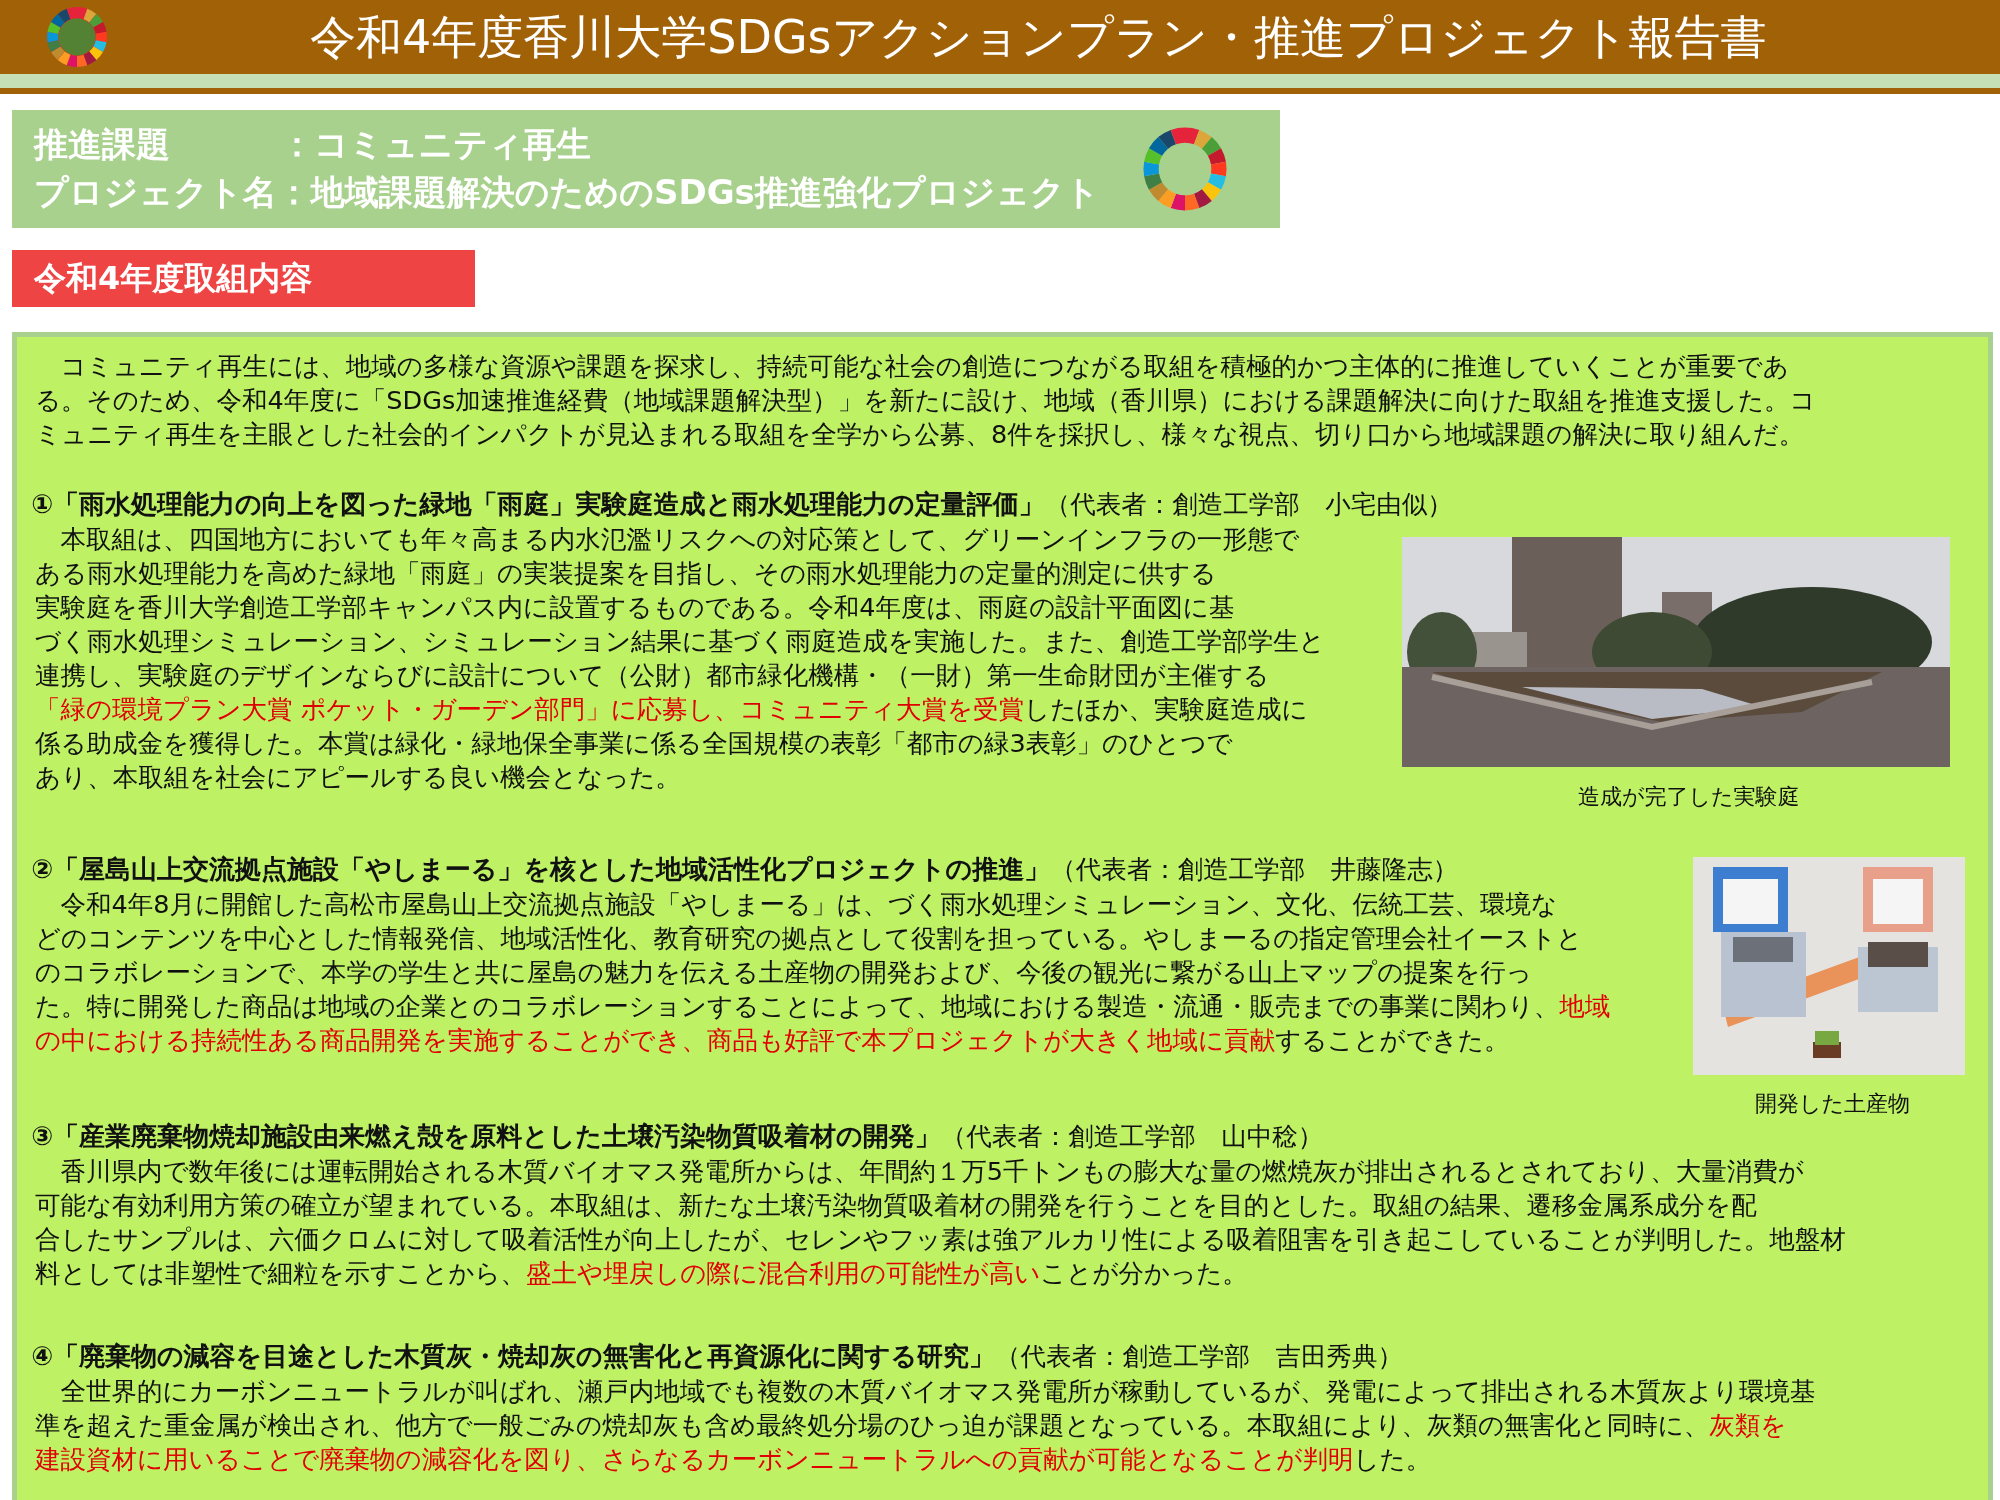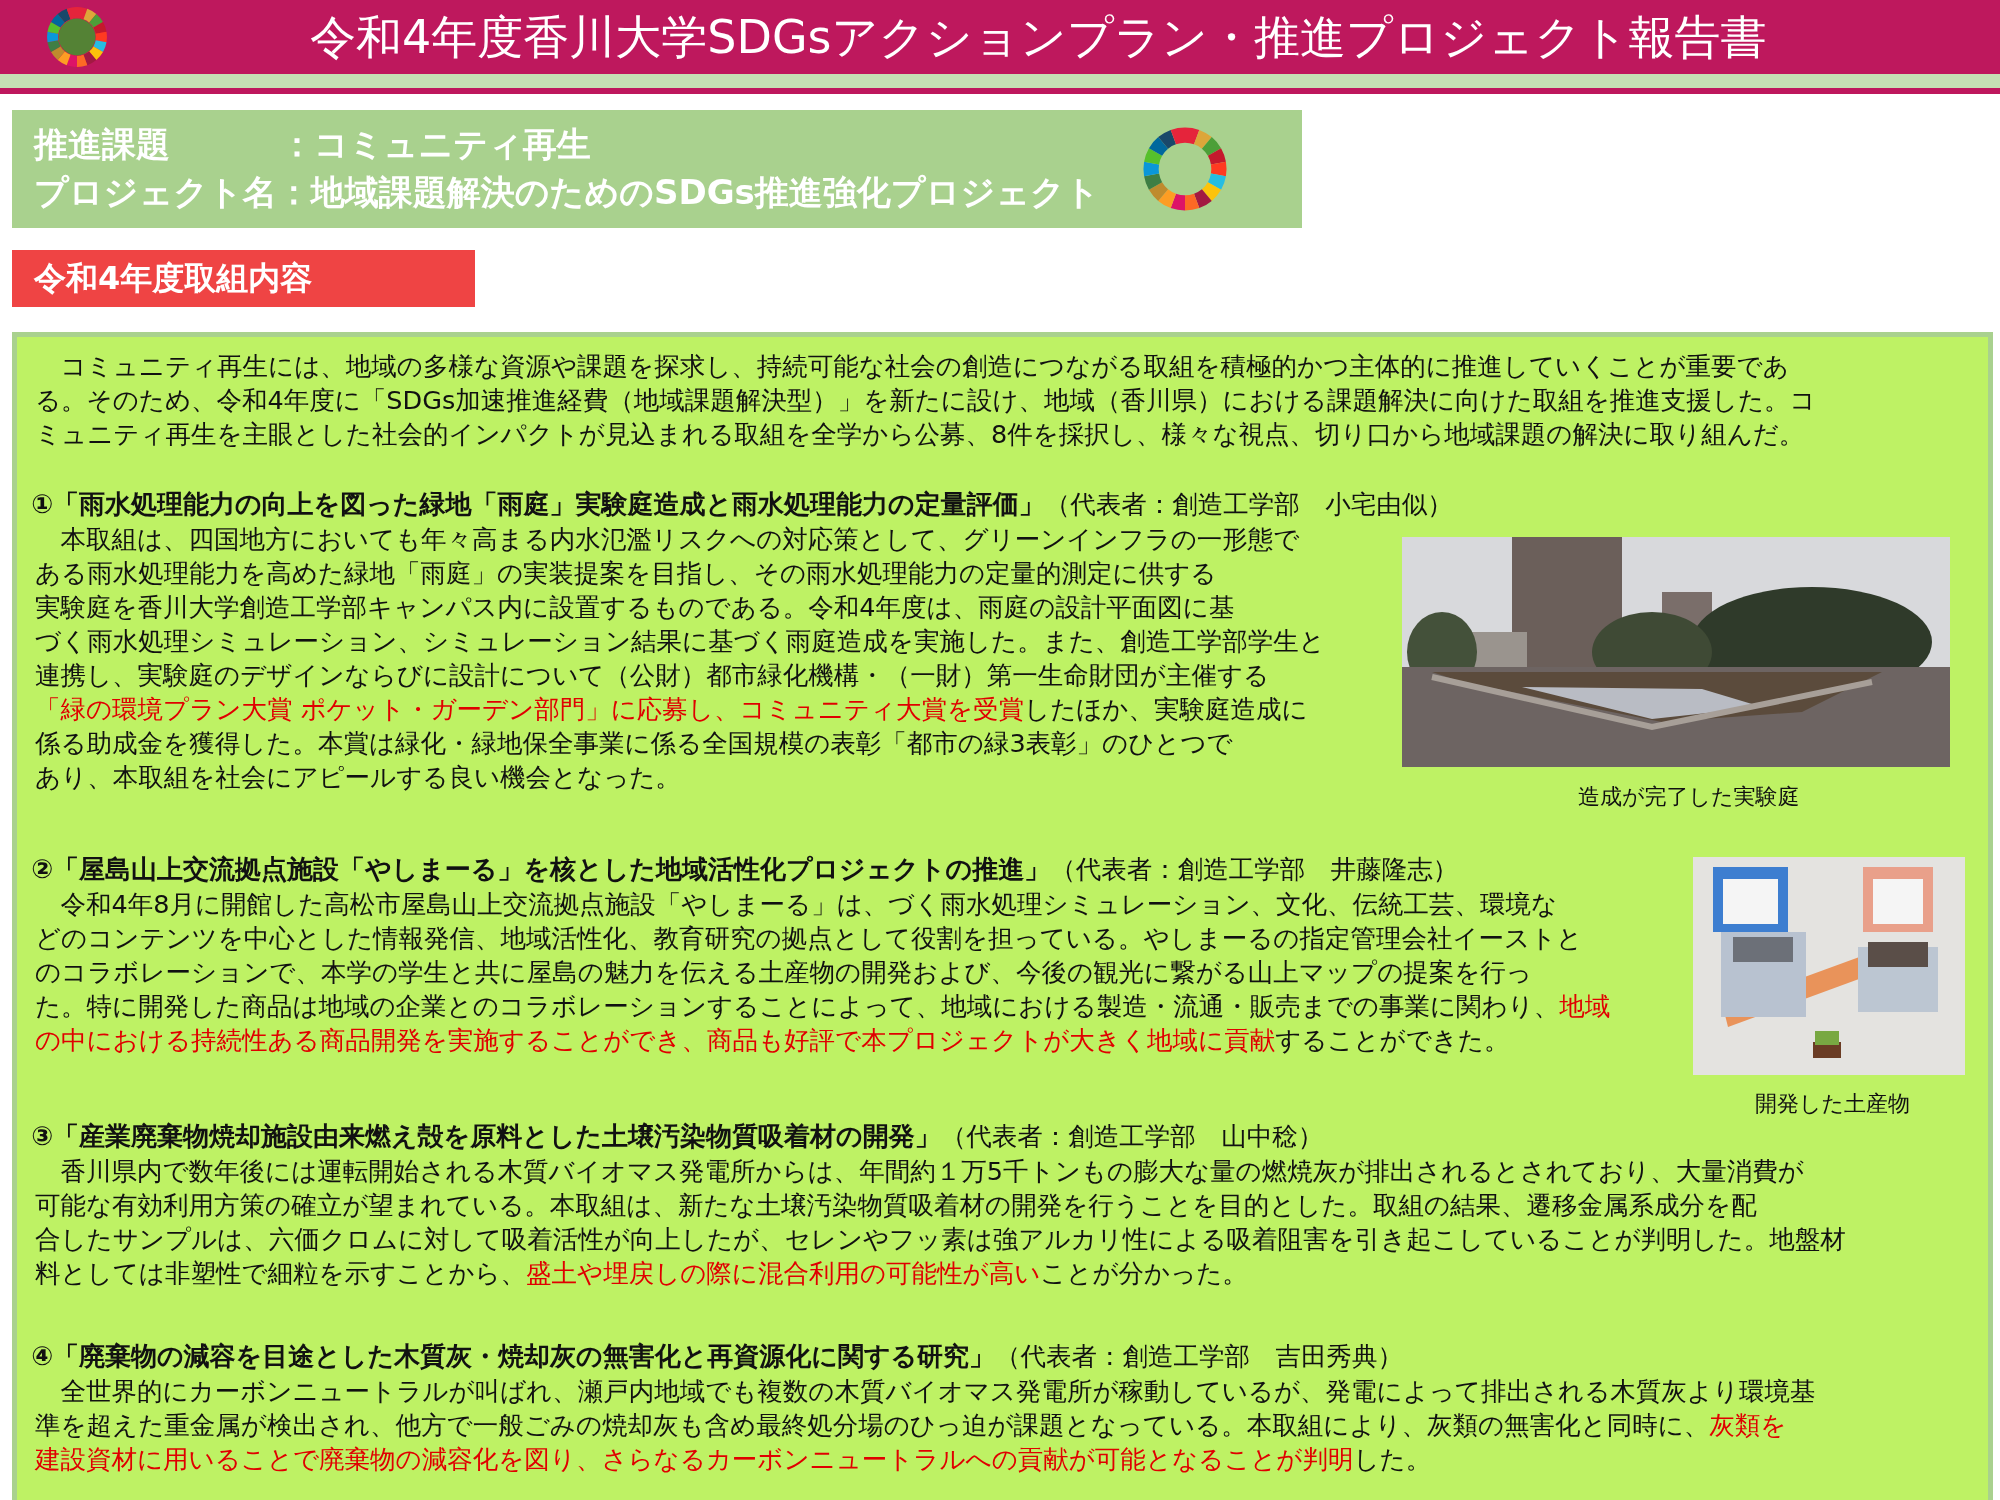--- a/index.html
+++ b/index.html
@@ -1,32 +1,32 @@
 <!DOCTYPE html>
 <html><head>
   <meta charset="utf-8">
   <style>
     html, body { margin: 0; padding: 0; }
     body {
       width: 2000px; height: 1500px; background: #ffffff; position: relative; overflow: hidden;
       font-family: "DejaVu Sans", "Liberation Sans", sans-serif; color: #111;
     }
     .header-bar {
-      position: absolute; left: 0; top: 0; width: 2000px; height: 94px; background: #be185d;
+      position: absolute; left: 0; top: 0; width: 2000px; height: 94px; background: #a16207;
     }
     .header-strip {
       position: absolute; left: 0; top: 74px; width: 2000px; height: 14px; background: #c5e0b4;
     }
     .header-title {
       position: absolute; left: 310px; top: 6px; height: 62px; line-height: 62px;
       color: #ffffff; font-size: 46px; letter-spacing: 0px; white-space: nowrap;
     }
     .sdg-wheel { position: absolute; }
     .sub-box {
-      position: absolute; left: 12px; top: 110px; width: 1268px; height: 118px; background: #a9d18e; padding-left: 22px;
+      position: absolute; left: 12px; top: 110px; width: 1268px; height: 118px; background: #a9d18e;
     }
     .sub-line {
       position: absolute; left: 22px; color: #ffffff; font-weight: bold; font-size: 34px; white-space: nowrap;
     }
     .sub-line.l1 { top: 12px; }
     .sub-line.l2 { top: 60px; }
     .sub-line .lbl { display: inline-block; }
     .sub-line.l1 .lbl { width: 246px; }
     .section-tab {
       position: absolute; left: 12px; top: 250px; width: 463px; height: 57px; background: #ef4444;

